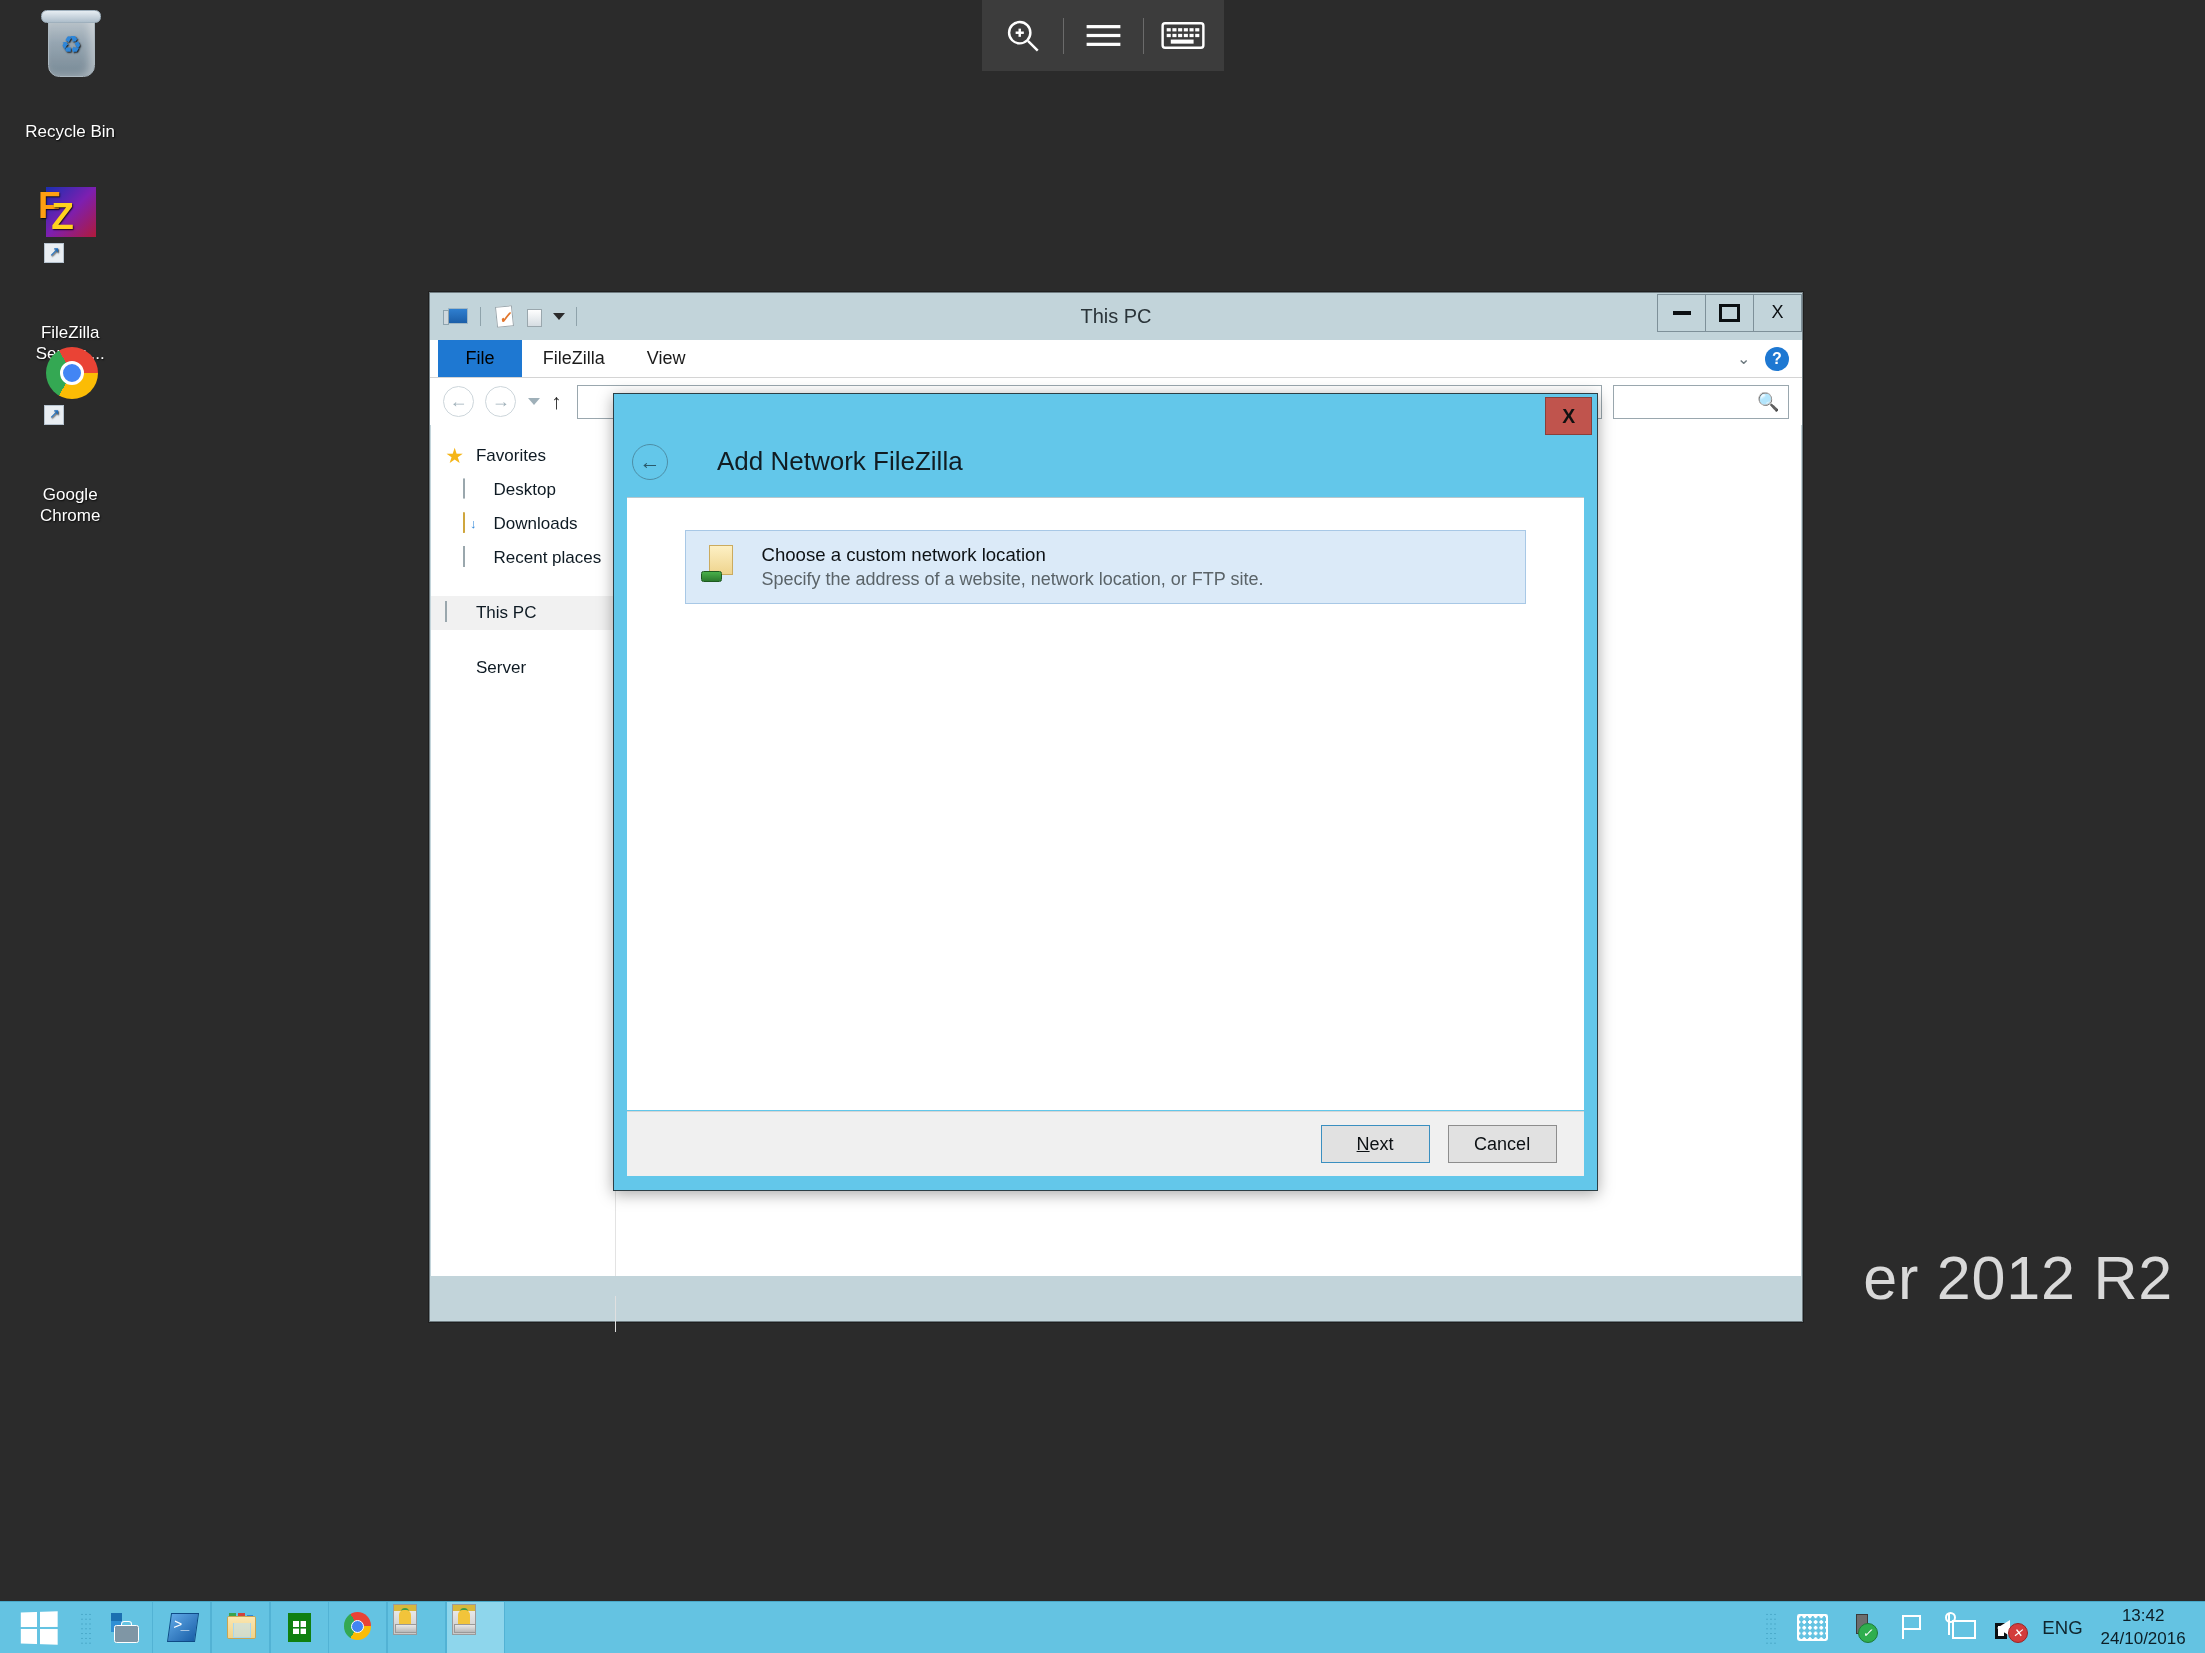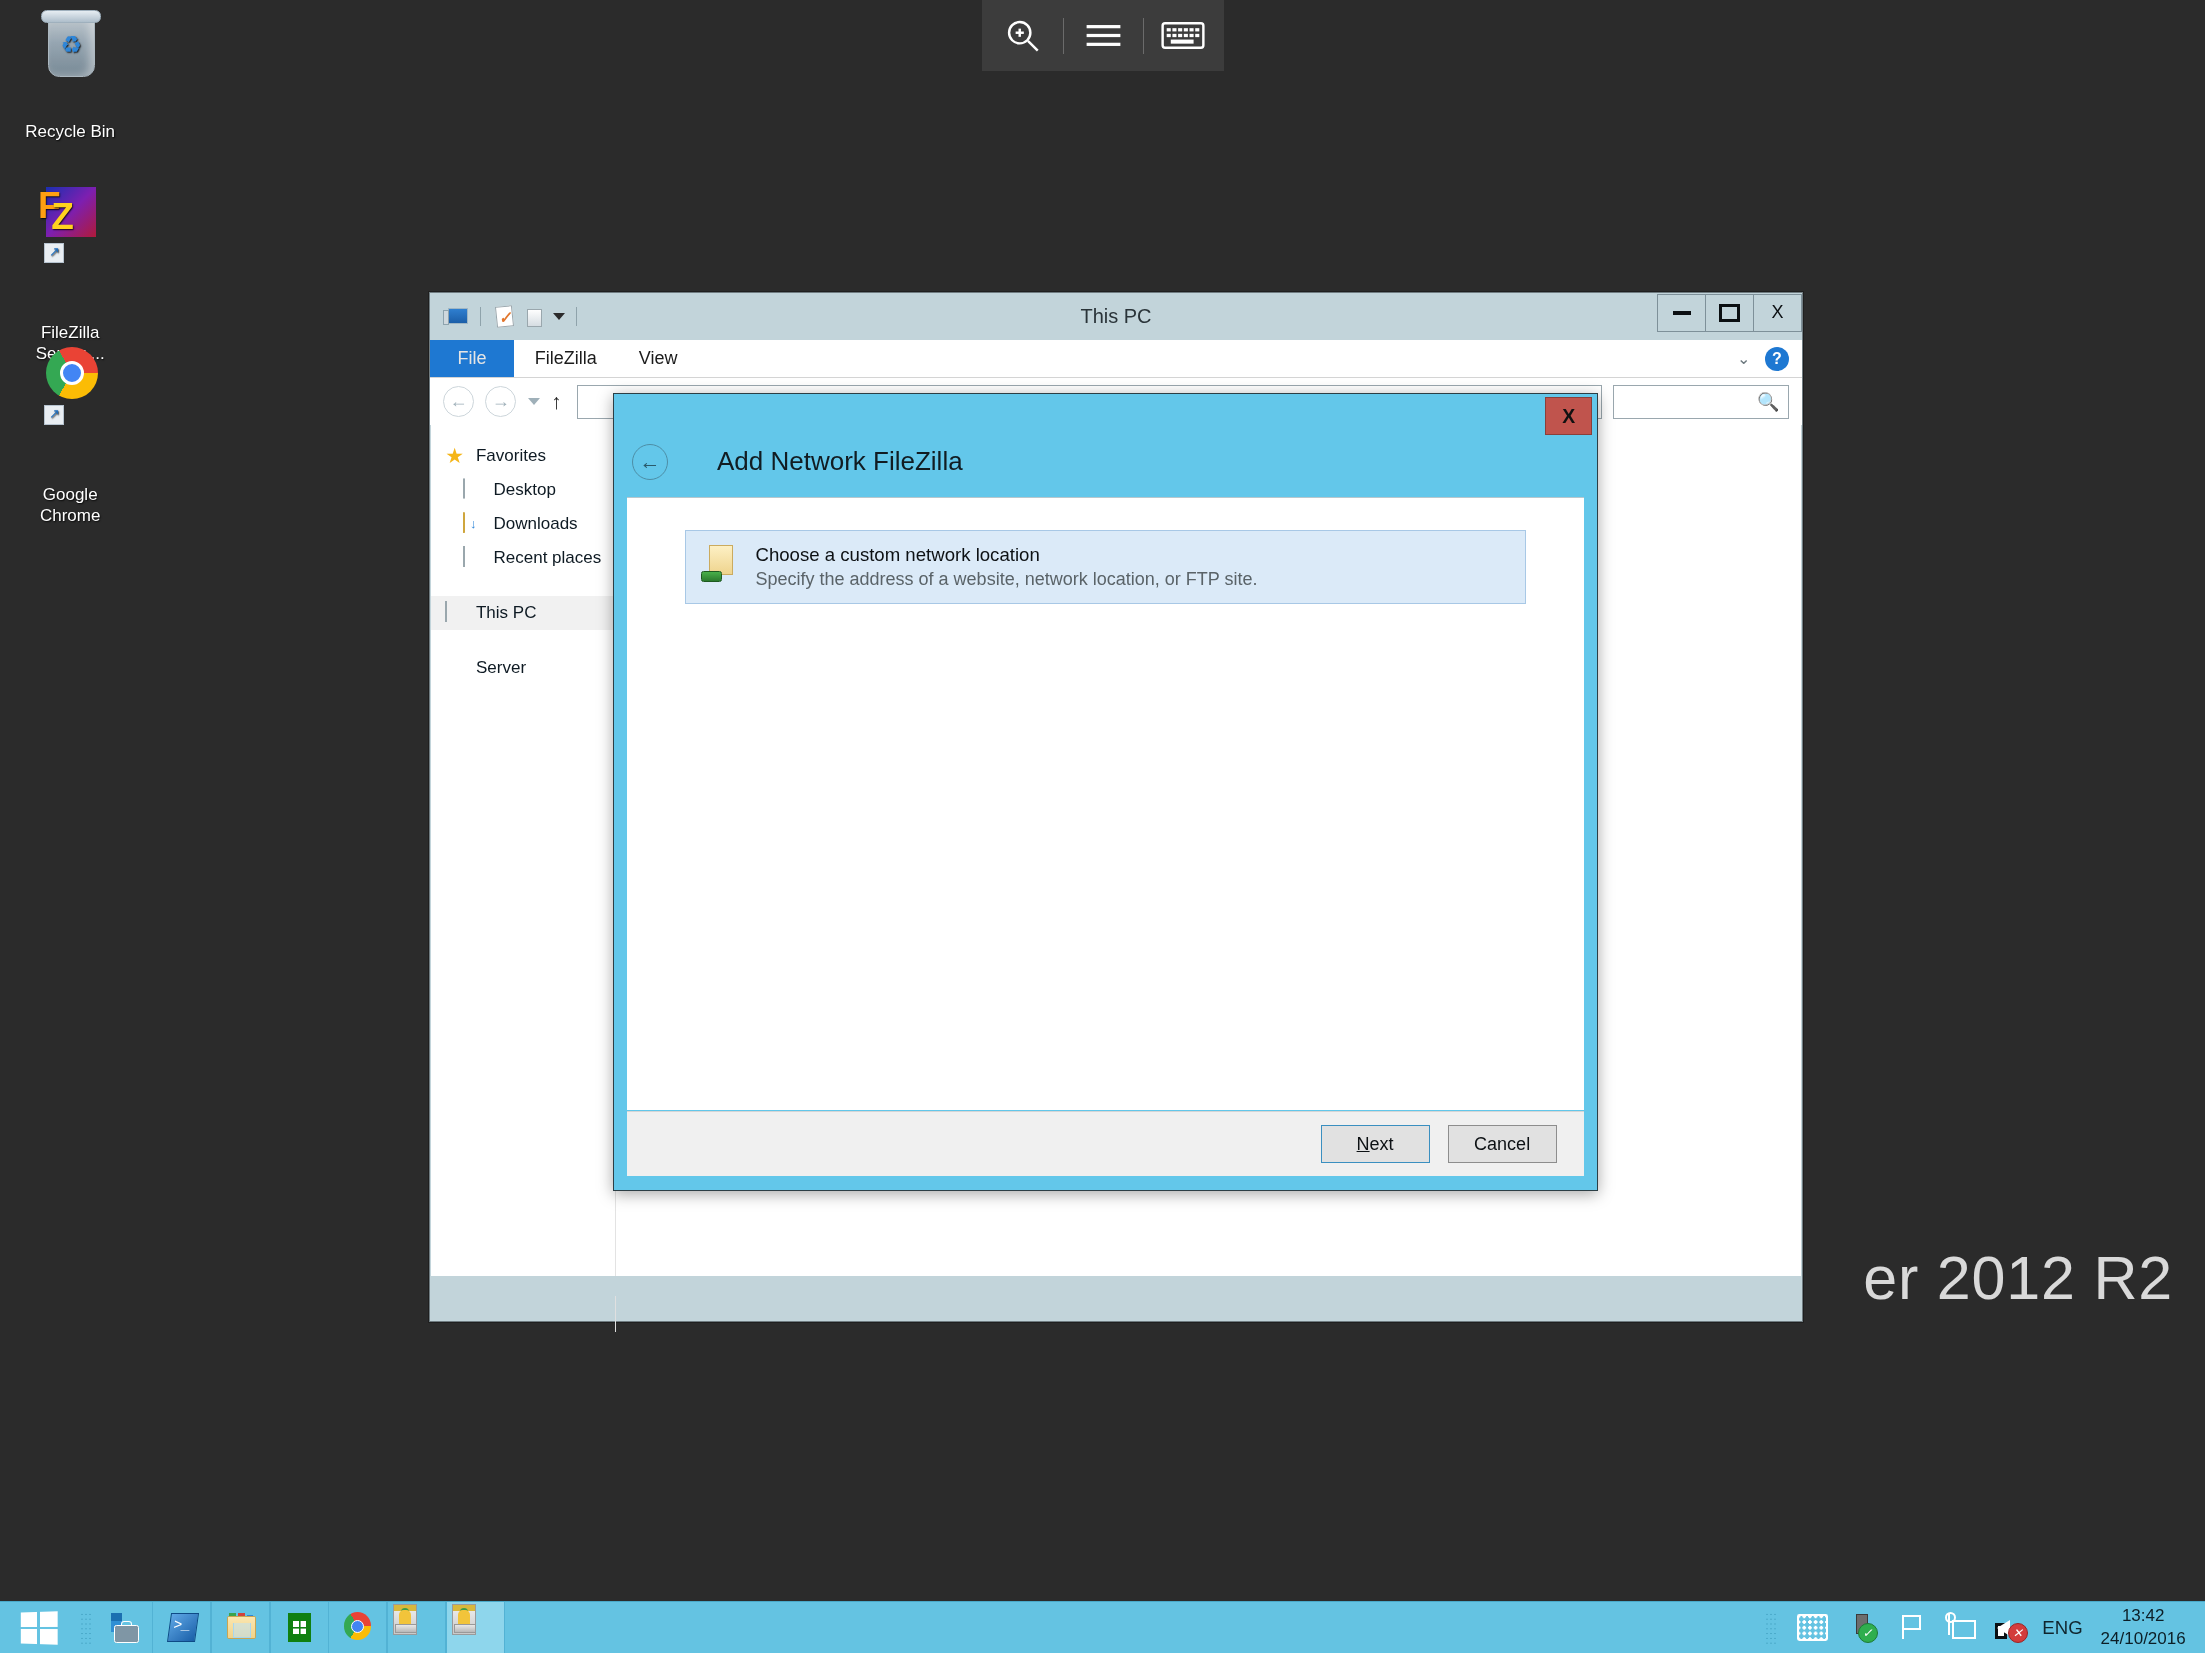--- a/index.html
+++ b/index.html
@@ -168,21 +168,21 @@
 
   
   #ribbon {
     background:#ffffff; height: 37px; position:relative;
     border-bottom:0.8px solid #d4d4d4;
     display:flex; align-items:stretch;
   }
   .rib-tab {
     padding: 0 21px; display:flex; align-items:center; font-size:18px; color:#1b1b1b;
   }
-  .rib-tab.file { background:#1e78d2; color:#e5e5e5; padding: 0 27.4px;}
+  .rib-tab.file { background:#1e78d2; color:#000000; padding: 0 27.4px; margin-left: 8px;}
   .rib-right { position:absolute; right: 13px; top:0; height:37px; display:flex; align-items:center; gap:14.5px;}
   .rib-chevron { color:#6e7a80; font-size:16px; }
   .help-circle {
     width:24px;height:24px;border-radius:50%;background:#1e78d2;color:#fff;
     display:flex;align-items:center;justify-content:center;font-size:16px;font-weight:bold;
   }
 
   
   #addressrow {
     height: 47px; background:#ffffff; display:flex; align-items:center;
@@ -278,21 +278,21 @@
   .choice {
     display:flex; align-items:flex-start; gap: 18px;
     background:#dbeaf8; border:0.8px solid #a8c8e6;
     padding: 11.3px 14.5px;
   }
   .choice .chico { width: 37px; height: 37px; position:relative; flex:none; margin-top:3.2px;}
   .chico .fold { position:absolute; left:8px; top:0; width:22.6px;height:27.4px;
     background:linear-gradient(180deg,#fdf0c4,#efd48e); border:0.8px solid #cbab5f;}
   .chico .plug { position:absolute; left:0px; bottom:0; width:19.4px;height:9.7px;
     background:linear-gradient(180deg,#49b04a,#2c7b2e); border:0.8px solid #1e5a20; border-radius:2.4px;}
-  .choice .chtxt { line-height: 1.35; }
+  .choice .chtxt { line-height: 1.35; margin-left: 6px; }
   .choice .ch-title { font-size: 18.6px; color:#0d1114; }
   .choice .ch-sub { font-size: 18px; color:#5a6368; }
   #dlg-footer {
     position:absolute; left:13px; right:13px; top: 717px; height: 65px;
     background:#f0f0f0; border-top:0.8px solid #d6d6d6;
     display:flex; align-items:center; justify-content:flex-end; gap: 18px; padding-right: 27.4px;
     box-sizing:border-box;
   }
   .dlgbtn {
     min-width: 107px; height: 36px; font-size:18px;

